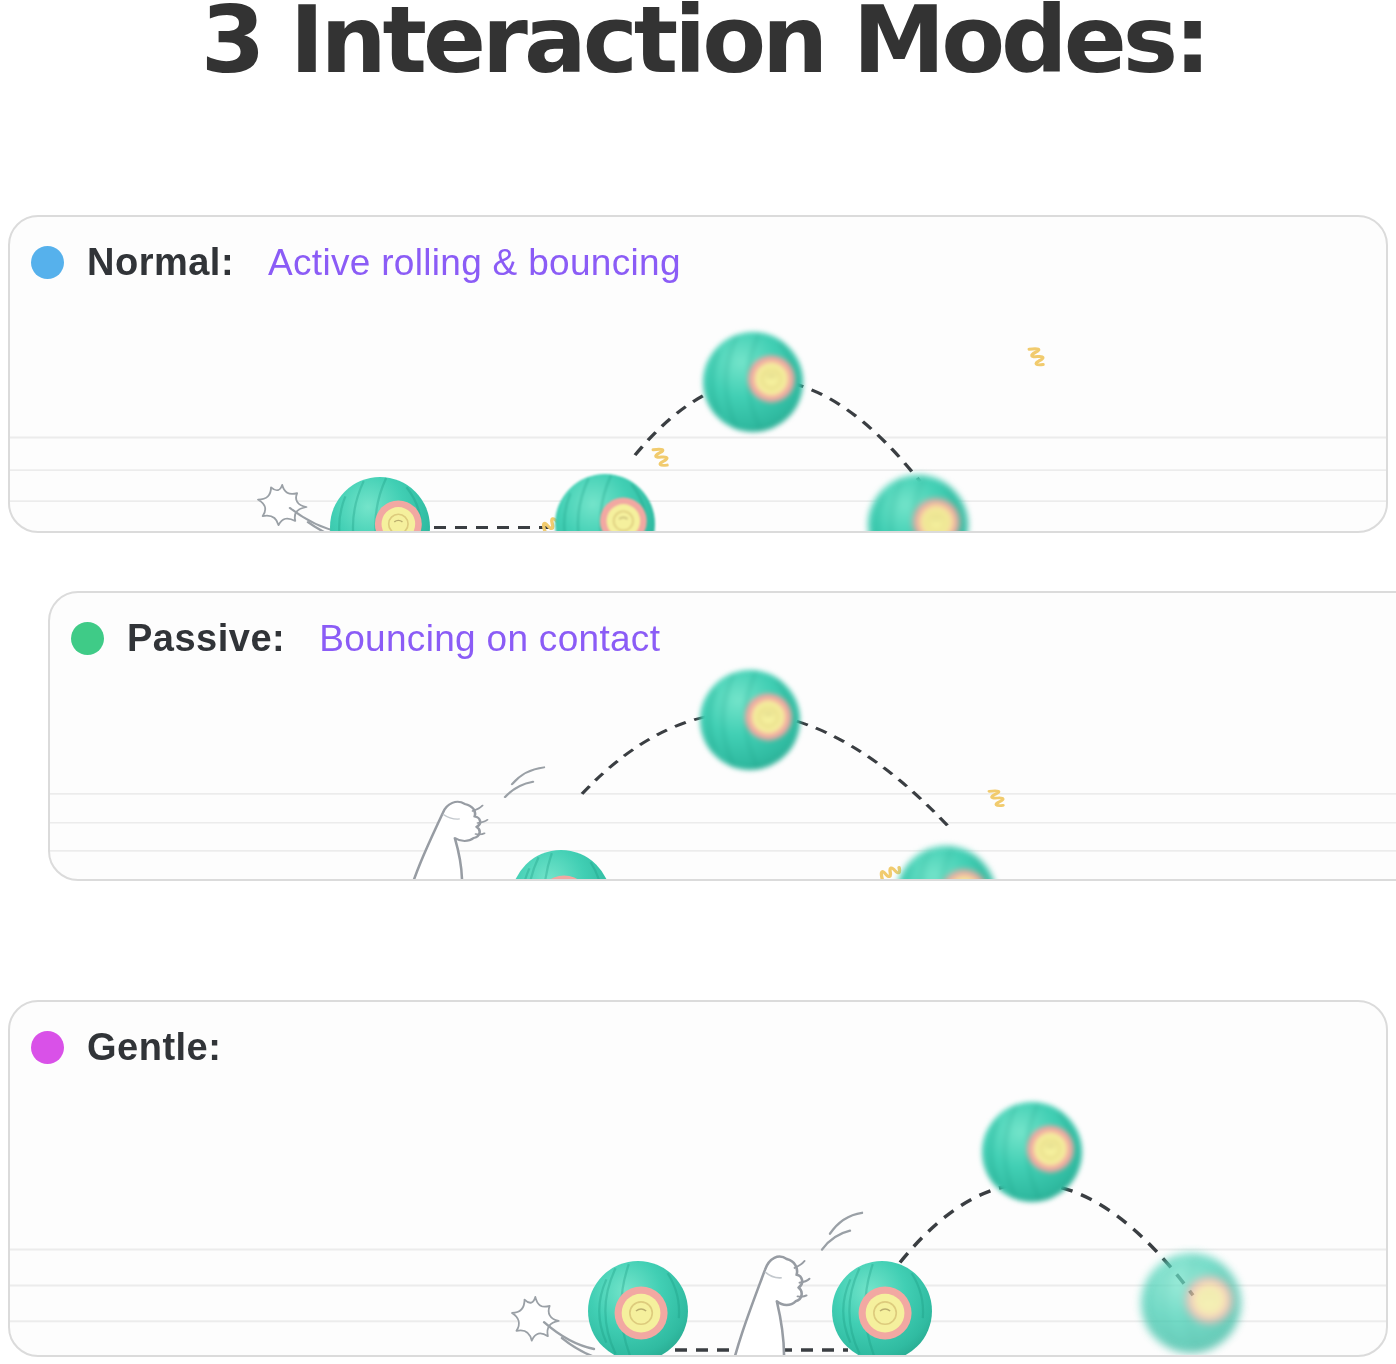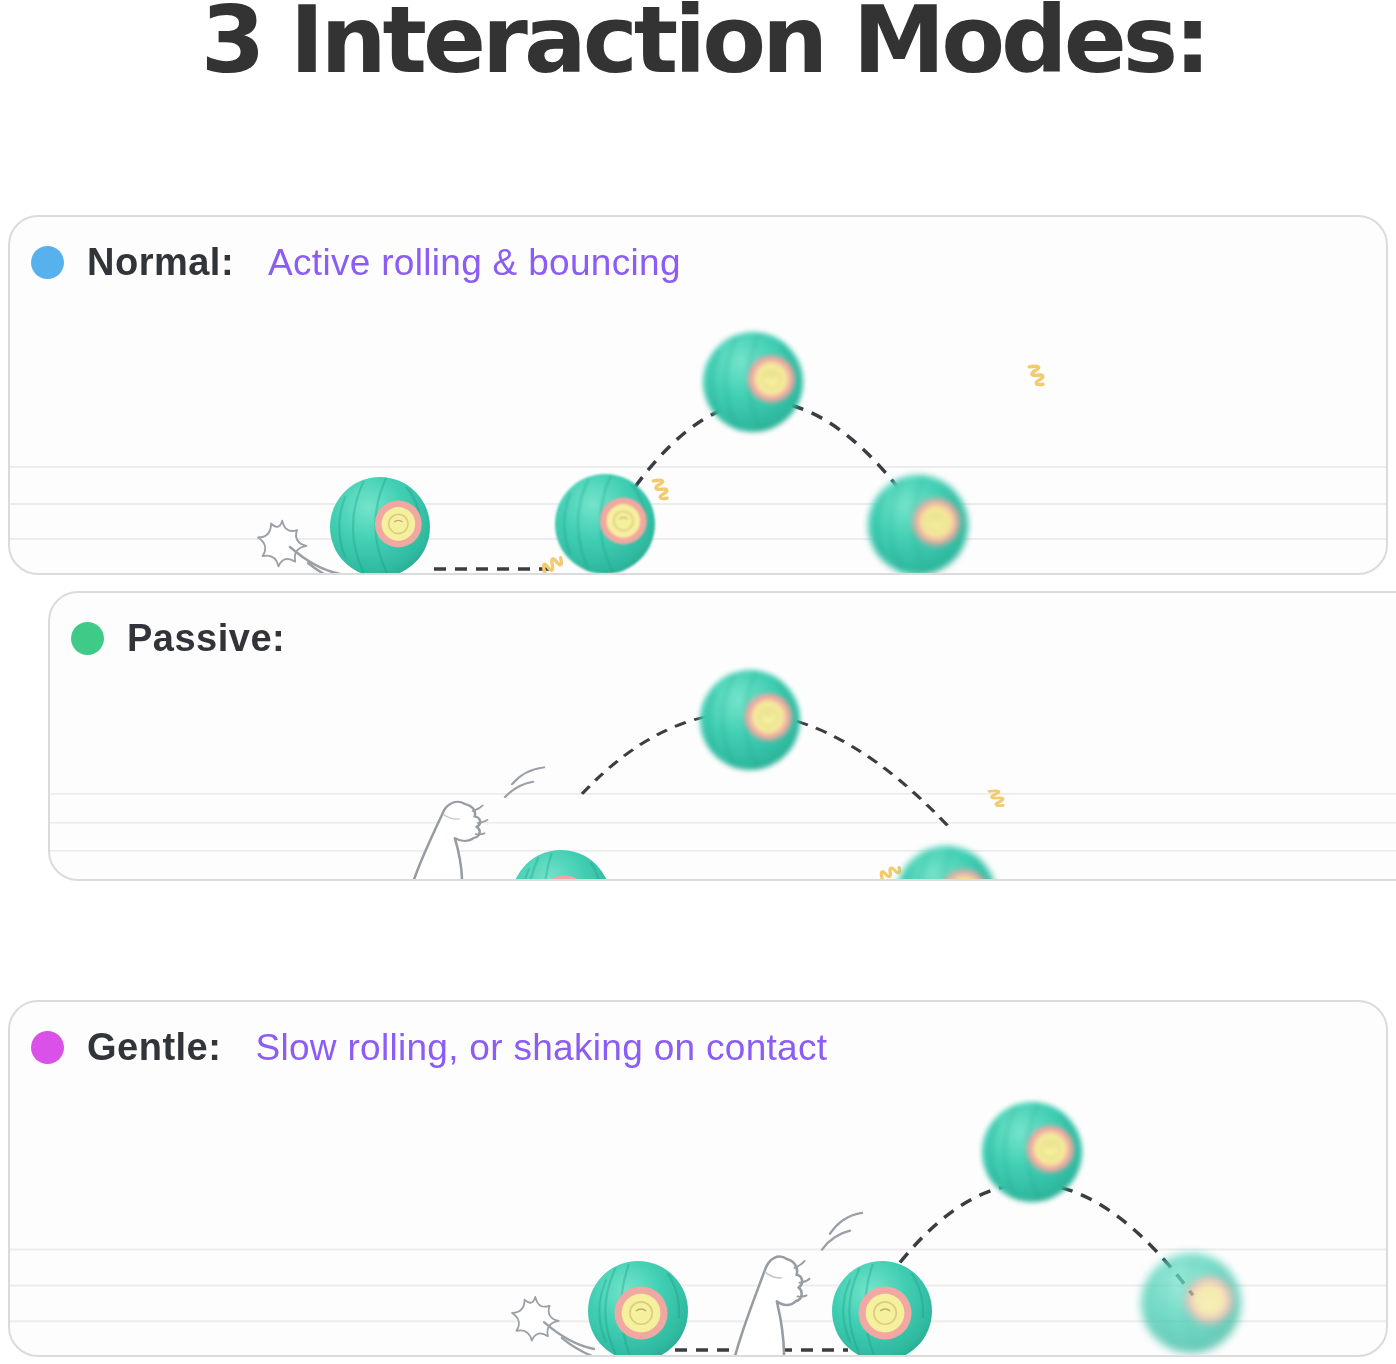--- a/index.html
+++ b/index.html
@@ -9,21 +9,21 @@
   }
   .page-title{
     position:absolute;top:-14px;left:0;width:100%;text-align:center;margin:0;
     font-family:"DejaVu Sans", sans-serif;font-weight:bold;font-size:93px;
     letter-spacing:-4px;color:#333333;
   }
   .panel{
     position:absolute;left:8px;width:1380px;box-sizing:border-box;
     border:2px solid #dbdbdb;border-radius:30px;background:#fdfdfd;overflow:hidden;
   }
-  #panel-normal{top:215px;height:360px;}
+  #panel-normal{top:215px;height:318px;}
   #panel-passive{top:591px;height:290px;margin-left:40px;}
   #panel-gentle{top:1000px;height:357px;}
   .panel-header{
     position:absolute;left:21px;top:24px;display:flex;align-items:center;gap:23px;z-index:5;
   }
   .mode-dot{display:block;width:33px;height:33px;}
   .mode-label{font-size:38px;font-weight:bold;color:#313438;letter-spacing:.5px;}
   .mode-desc{font-size:37px;font-weight:normal;color:#8b5cf6;margin-left:11px;letter-spacing:.3px;}
   .scene{position:absolute;inset:0;width:100%;height:100%;}
   .ball{position:absolute;width:102px;height:102px;z-index:3;}
@@ -146,20 +146,21 @@
         <use href="#ballSide"></use>
       </svg>
   </section>
 
   <section class="panel" id="panel-passive">
     <div class="panel-header">
       <svg class="mode-dot" viewBox="0 0 33 33">
         <circle cx="16.5" cy="16.5" r="16.5" fill="#3fcb87"></circle>
       </svg>
       <span class="mode-label">Passive:</span>
+      <span class="mode-desc">Bouncing on contact</span>
     </div>
 
     <svg class="scene" viewBox="0 0 1376 356" preserveAspectRatio="none">
       <g>
         <line class="floorline" x1="0" y1="250" x2="1376" y2="250"></line>
         <line class="floorline" x1="0" y1="286" x2="1376" y2="286"></line>
         <line class="floorline" x1="0" y1="321" x2="1376" y2="321"></line>
       </g>
       <path class="dash" d="M532 250 Q700 30 898 290"></path>
       <g>
@@ -185,21 +186,20 @@
         <use href="#ballSide"></use>
       </svg>
   </section>
 
   <section class="panel" id="panel-gentle">
     <div class="panel-header">
       <svg class="mode-dot" viewBox="0 0 33 33">
         <circle cx="16.5" cy="16.5" r="16.5" fill="#d951e8"></circle>
       </svg>
       <span class="mode-label">Gentle:</span>
-      <span class="mode-desc">Slow rolling, or shaking on contact</span>
     </div>
 
     <svg class="scene" viewBox="0 0 1376 355" preserveAspectRatio="none">
       <g>
         <line class="floorline" x1="0" y1="249" x2="1376" y2="249"></line>
         <line class="floorline" x1="0" y1="285" x2="1376" y2="285"></line>
         <line class="floorline" x1="0" y1="321" x2="1376" y2="321"></line>
       </g>
       <path class="dash" d="M665 350 L838 350"></path>
       <path class="dash" d="M890 262 Q1030 88 1183 295"></path>

